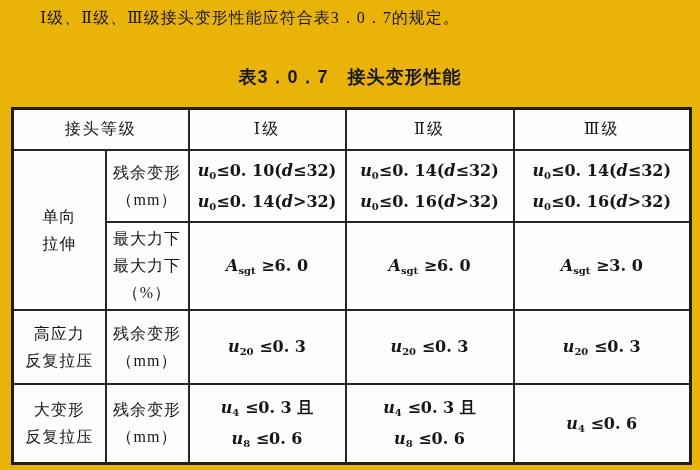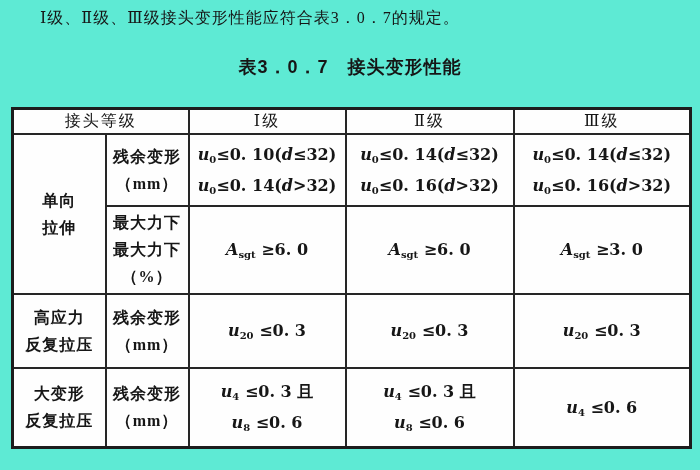--- a/index.html
+++ b/index.html
@@ -4,54 +4,54 @@
 <style>
   html,body{margin:0;padding:0;}
   body{
     width:700px;height:470px;
     background:#f6f6f6;
     font-family:"Liberation Serif","DejaVu Serif",serif;
     color:#161616;
   }
   .page{
     position:relative;width:700px;height:470px;
-    background:#5eead4;overflow:hidden;
+    background:#eab308;overflow:hidden;
   }
   .intro{
     position:absolute;left:40px;top:6px;margin:0;
     font-size:16px;letter-spacing:1px;line-height:24px;
   }
   .table-title{
-    position:absolute;left:0;top:55px;width:100%;margin:0;
+    position:absolute;left:0;top:65px;width:100%;margin:0;
     text-align:center;
     font-family:"Liberation Sans","DejaVu Sans",sans-serif;
     font-weight:bold;font-size:18px;letter-spacing:1px;
   }
   table.joint{
     position:absolute;left:11px;top:107px;width:678px;
     border-collapse:collapse;table-layout:fixed;
     background:#fefefe;
   }
   table.joint th,table.joint td{
     border:2px solid #262626;
     text-align:center;vertical-align:middle;
     padding:0;font-weight:normal;
   }
   table.joint{border:3px solid #1d1d1d;}
   .cjk{font-size:16px;letter-spacing:1px;}
-  .cjk .ln{line-height:27px;font-weight:bold;}
+  .cjk .ln{line-height:27px;}
   th.hdr{font-size:16px;letter-spacing:2px;}
   .math{
     font-size:16px;
     font-family:"DejaVu Serif","Liberation Serif",serif;
   }
   .math .ln{line-height:31px;font-weight:bold;}
   .math i{font-style:italic;}
   .math sub{font-size:10px;vertical-align:-3px;line-height:0;}
-  tr.rh{height:25px;}
+  tr.rh{height:41px;}
   tr.r1{height:72px;}
   tr.r2{height:88px;}
   tr.r3{height:74px;padding-left:28px;}
   tr.r4{height:80px;}
 </style>
 </head>
 <body>
 
 <div class="page">
 

